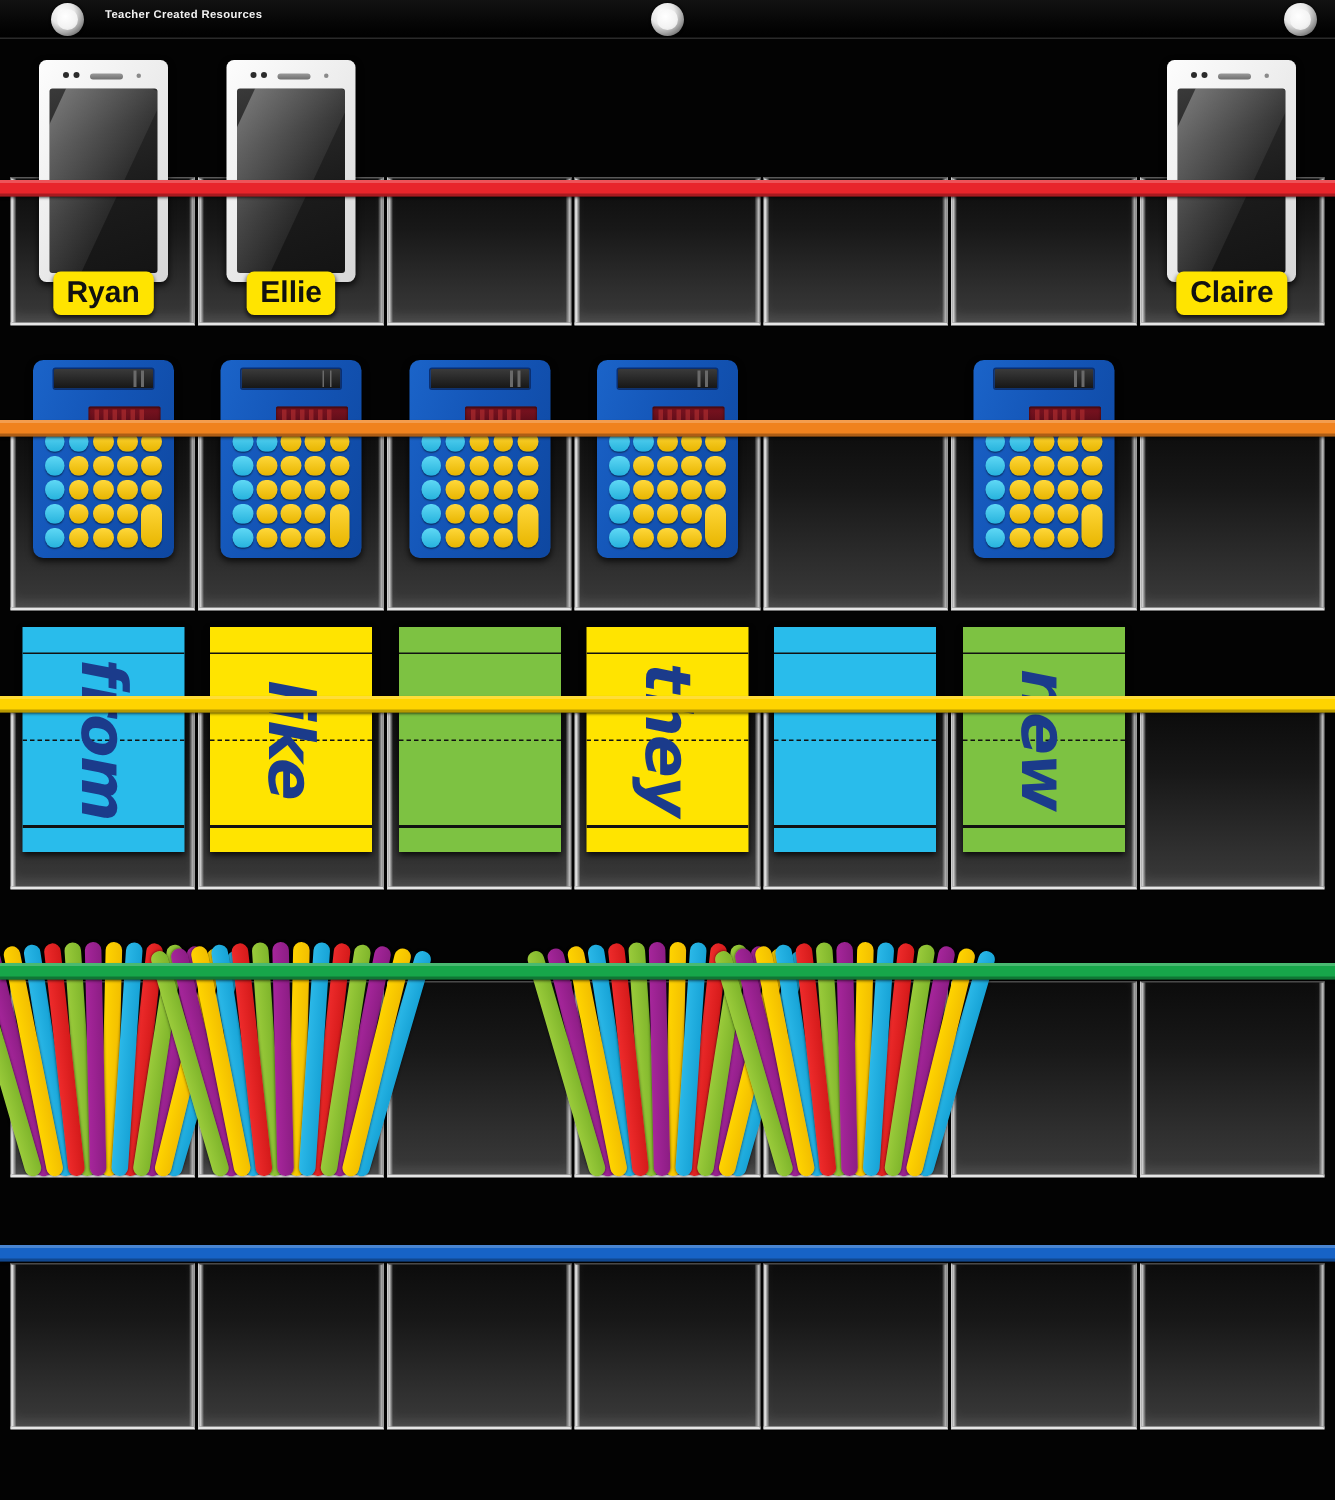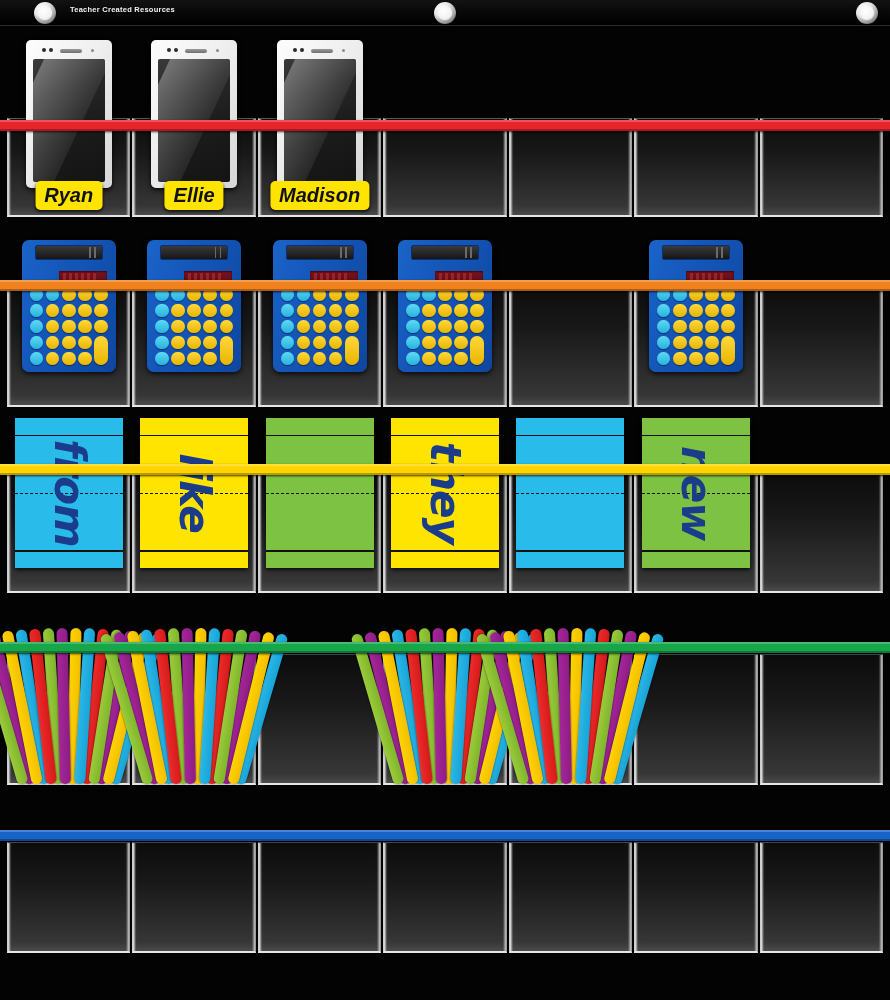--- a/index.html
+++ b/index.html
@@ -17,21 +17,21 @@
       font-weight:bold;letter-spacing:.25px;white-space:nowrap;}
   .grommet{position:absolute;width:22px;height:22px;border-radius:50%;
       background:radial-gradient(circle at 35% 30%,#ffffff 0%,#e7e7e7 38%,#a9a9a9 62%,#6d6d6d 82%,#3a3a3a 100%);
       box-shadow:0 0 2px #000;z-index:41;}
   .grommet::after{content:"";position:absolute;left:4px;top:4px;width:14px;height:14px;
       border-radius:50%;background:radial-gradient(circle at 40% 35%,#ffffff,#f3f3f3 60%,#dcdcdc 100%);}
   .g1{left:34px;top:2px;} .g2{left:434px;top:2px;} .g3{left:856px;top:2px;}
 
   
   .row{position:absolute;left:0;width:890px;}
-  .row1{top:26px;height:196px;font-style:italic;}
+  .row1{top:26px;height:196px;}
   .row2{top:222px;height:190px;}
   .row3{top:412px;height:186px;}
   .row4{top:598px;height:192px;}
   .row5{top:790px;height:168px;}
   .pocket{position:absolute;top:0;
       background:linear-gradient(180deg,#0c0c0c 0%,#181818 35%,#2f2f2f 78%,#3a3a3a 100%);
       border-left:1.5px solid #cfcfcf;border-right:1.5px solid #9a9a9a;
       border-bottom:2px solid #e6e6e6;border-top:1px solid #5a5a5a;
       box-shadow:inset 0 -4px 7px rgba(255,255,255,.10), 0 1px 0 #000;}
   .pocket::before{content:"";position:absolute;left:0;top:0;bottom:0;width:3px;
@@ -153,32 +153,32 @@
           <div class="slot" style="left: 131.429px; width: 125.429px; text-align: right;">
             <div class="tablet" style="top: 14px;">
               <div class="cam1"></div>
               <div class="cam2"></div>
               <div class="speaker"></div>
               <div class="sensor"></div>
               <div class="screen"></div>
             </div>
             <div class="name-label">Ellie</div>
           </div>
-          <div class="slot" style="left: 256.857px; width: 125.429px;">
+          <div class="slot" style="left: 382.286px; width: 125.429px;"></div>
+          <div class="slot" style="left: 633.143px; width: 125.429px;"></div>
+          <div class="slot" style="left: 758.571px; width: 125.429px;">
             <div class="tablet" style="top: 14px;">
               <div class="cam1"></div>
               <div class="cam2"></div>
               <div class="speaker"></div>
               <div class="sensor"></div>
               <div class="screen"></div>
             </div>
-            <div class="name-label">Madison</div>
-          </div>
-          <div class="slot" style="left: 382.286px; width: 125.429px;"></div>
-          <div class="slot" style="left: 633.143px; width: 125.429px;"></div>
+            <div class="name-label">Claire</div>
+          </div>
         </div>
         <div class="strip" style="top: 94px; background: rgb(232, 37, 43);"></div>
       </div>
       <div class="row row2" style="top: 222px; height: 190px;">
         <div style="position: absolute; left: 0px; top: 0px; width: 890px; height: 190px; z-index: 10;">
           <div class="pocket" style="left: 7px; width: 121.429px; top: 62px; height: 120px;"></div>
           <div class="pocket" style="left: 132.429px; width: 121.429px; top: 62px; height: 120px;"></div>
           <div class="pocket" style="left: 257.857px; width: 121.429px; top: 62px; height: 120px;"></div>
           <div class="pocket" style="left: 383.286px; width: 121.429px; top: 62px; height: 120px;"></div>
           <div class="pocket" style="left: 508.714px; width: 121.429px; top: 62px; height: 120px;"></div>

